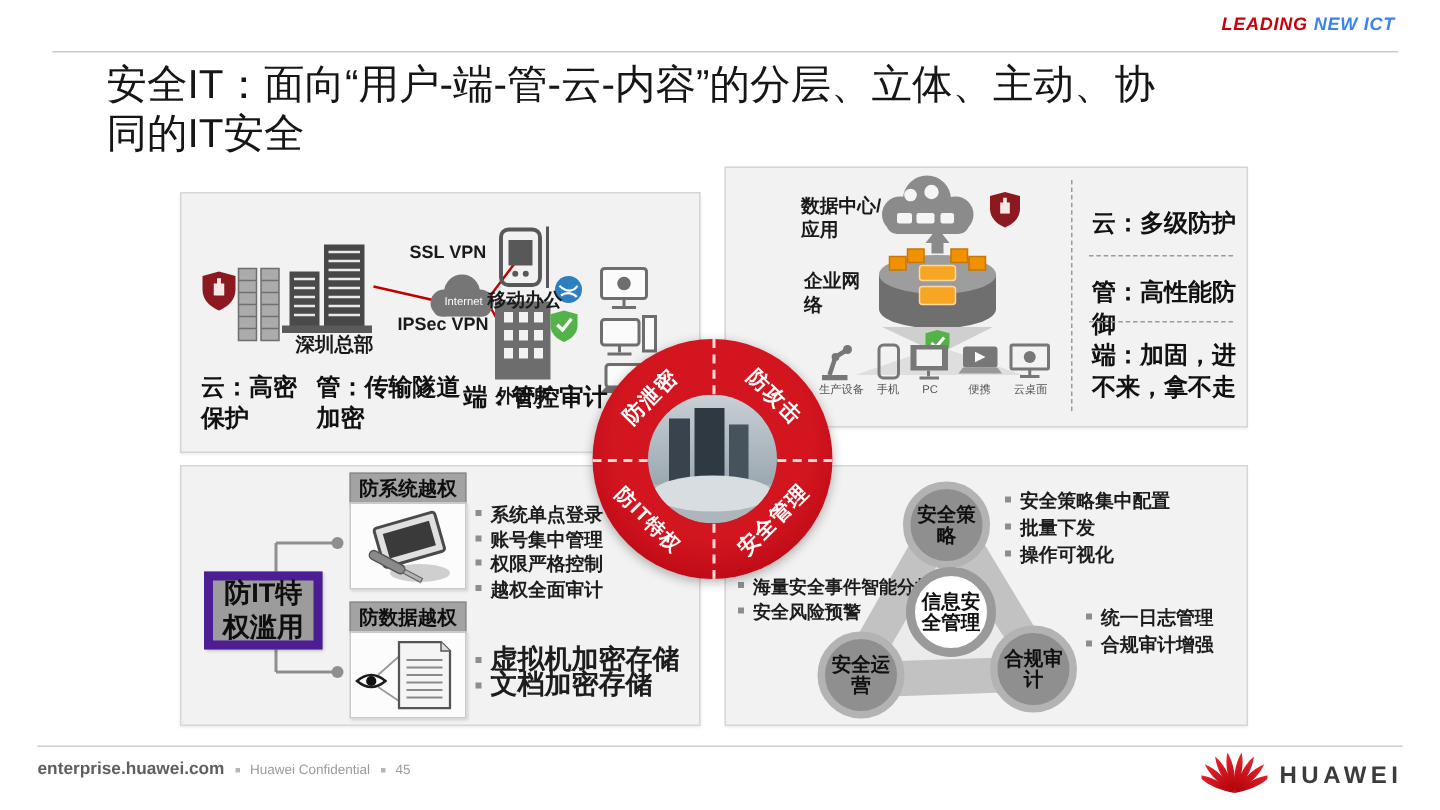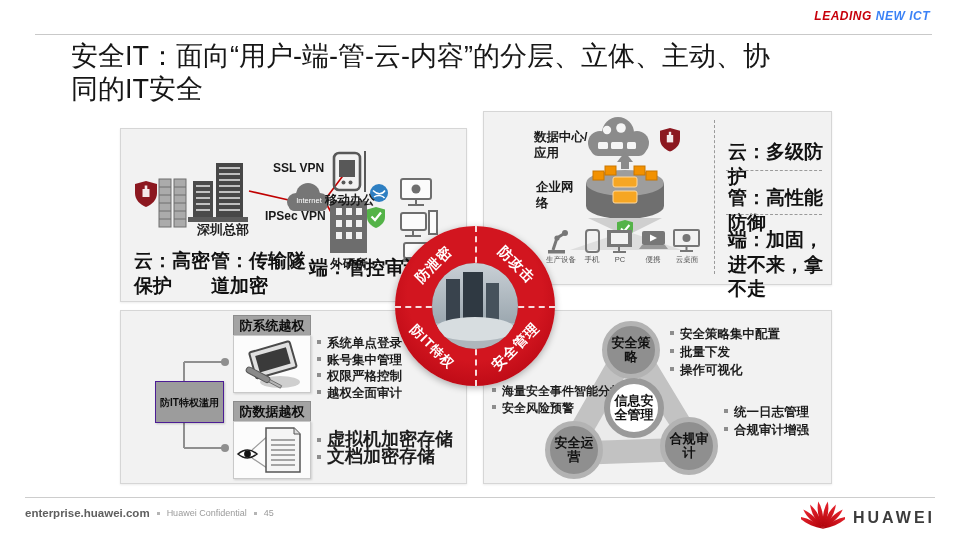--- a/index.html
+++ b/index.html
@@ -16,21 +16,21 @@
 
   
   .panel{position:absolute;background:#f2f2f2;border:1px solid #d6d6d6;box-shadow:0 1px 2px rgba(0,0,0,.08);}
   .p-tl{left:120px;top:128px;width:345px;height:172px;}
   .p-tr{left:483px;top:111px;width:347px;height:172px;}
   .p-bl{left:120px;top:310px;width:345px;height:172px;}
   .p-br{left:483px;top:310px;width:347px;height:172px;}
 
   .lbl{position:absolute;font-weight:bold;color:#1a1a1a;}
   .lbl.c{text-align:center;}
-  .note{position:absolute;font-weight:bold;font-size:19px;color:#111;line-height:1.3;}
+  .note{position:absolute;font-weight:bold;font-size:16px;color:#111;line-height:1.3;}
   .tiny{position:absolute;font-size:7.5px;color:#555;text-align:center;font-weight:normal;}
   .whiteTiny{position:absolute;font-size:7.5px;color:#fff;text-align:center;}
 
   
   .blist{position:absolute;}
   .b-item{white-space:nowrap;font-weight:bold;color:#1d1d1d;}
   .b-item .b-mark{display:inline-block;width:4px;height:4px;background:#8d8d8d;margin-right:6px;vertical-align:3px;}
 
   
   .hub{position:absolute;left:395px;top:226px;width:160px;height:160px;border-radius:50%;
@@ -41,22 +41,22 @@
   .dash-h{top:50%;left:0;right:0;height:0;border-top:2px dashed rgba(255,255,255,.85);}
   .hub-photo{position:absolute;left:37px;top:37px;width:86px;height:86px;border-radius:50%;overflow:hidden;
              z-index:3;box-shadow:inset 0 0 0 2px rgba(120,0,8,.55);}
   .hub-label{position:absolute;z-index:4;color:#fff;font-weight:bold;font-size:14px;letter-spacing:1px;white-space:nowrap;}
   .hl-tl{left:39px;top:39px;transform:translate(-50%,-50%) rotate(-45deg);}
   .hl-tr{left:121px;top:39px;transform:translate(-50%,-50%) rotate(45deg);}
   .hl-bl{left:37px;top:121px;transform:translate(-50%,-50%) rotate(45deg);font-size:13px;}
   .hl-br{left:121px;top:121px;transform:translate(-50%,-50%) rotate(-45deg);}
 
   
-  .rootbox{position:absolute;left:34px;top:70px;width:67px;height:40px;background:#9c9c9c;border:1px solid #4c1d95;
-           color:#0e0e0e;font-weight:bold;font-size:10px;line-height:1.3;display:flex;align-items:center;
+  .rootbox{position:absolute;left:15px;top:70px;width:67px;height:40px;background:#9c9c9c;border:6px solid #4c1d95;
+           color:#0e0e0e;font-weight:bold;font-size:18px;line-height:1.3;display:flex;align-items:center;
            justify-content:center;text-align:center;z-index:2;box-shadow:1px 1px 2px rgba(0,0,0,.2);}
   .hdrbox{position:absolute;width:76px;height:20px;background:#a3a3a3;border:1px solid #8c8c8c;color:#0e0e0e;
           font-weight:bold;font-size:13px;display:flex;align-items:center;justify-content:center;z-index:2;}
   .iconbox{position:absolute;width:76px;height:56px;background:#fcfcfc;border:1px solid #c9c9c9;z-index:2;
            box-shadow:1px 1px 2px rgba(0,0,0,.15);}
 
   
   .node{position:absolute;width:58px;height:58px;box-sizing:border-box;border-radius:50%;
         background:#8f8f8f;border:5px solid #b3b3b3;color:#101010;font-weight:bold;font-size:13px;line-height:1.1;
         display:flex;align-items:center;justify-content:center;text-align:center;z-index:3;}

